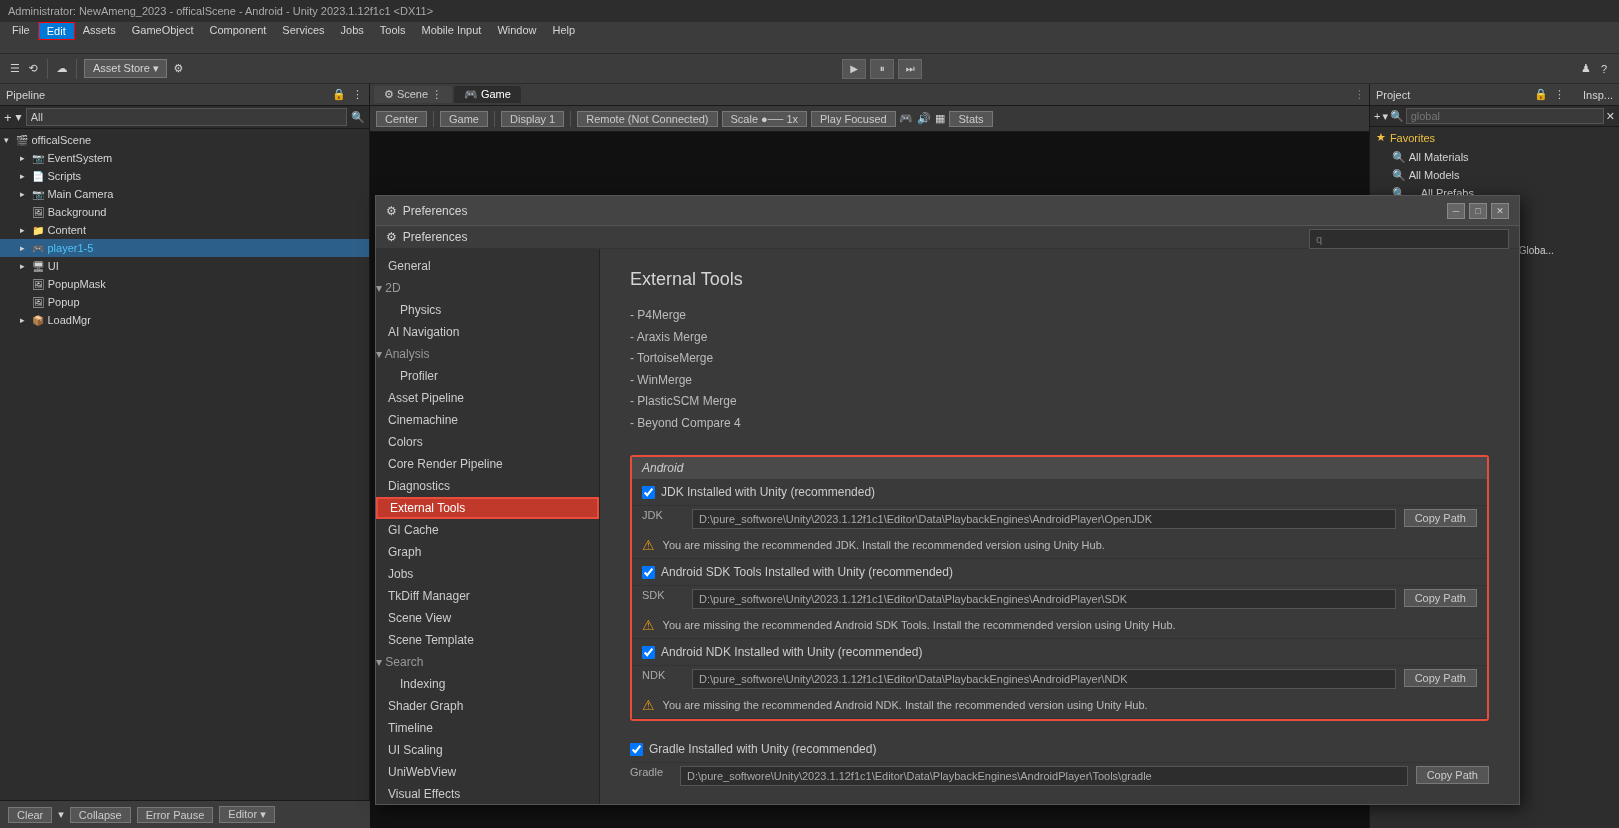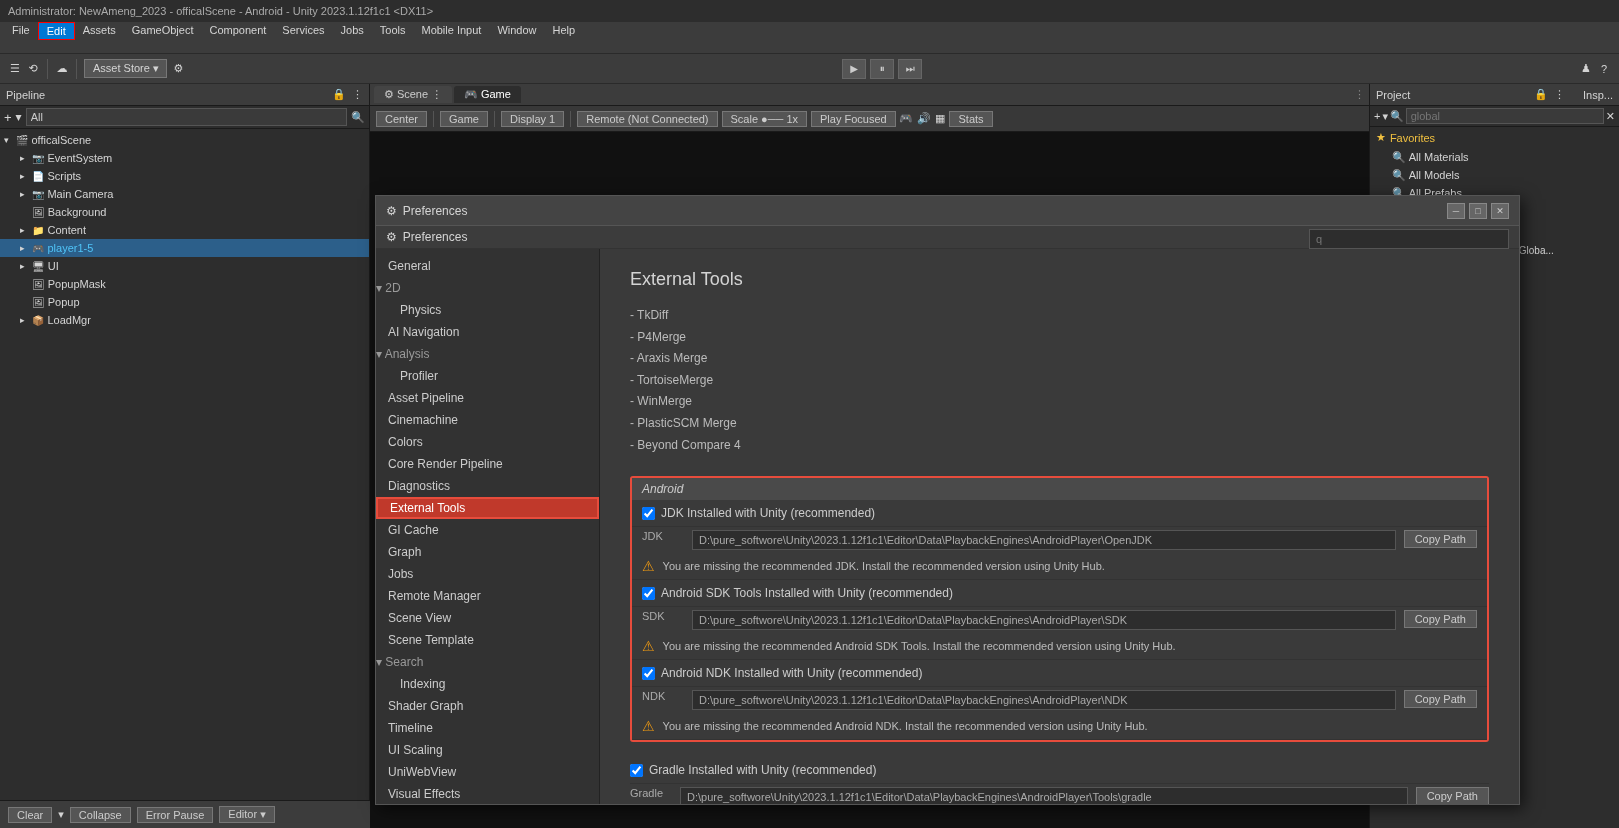--- a/index.html
+++ b/index.html
@@ -248,21 +248,21 @@
     .android-header {
       background: #4a4a4a;
       padding: 4px 10px;
       font-size: 12px;
       color: #ccc;
       font-style: italic;
     }
 
     .sdk-row {
       display: flex;
-      align-items: center;
+      align-items: flex-end;
       padding: 6px 10px;
       background: #3a3a3a;
       border-bottom: 1px solid #333;
     }
     .sdk-checkbox {
       margin-right: 6px;
     }
     .sdk-label {
       flex: 1;
       font-size: 12px;
@@ -559,21 +559,21 @@
       <div class="tree-item" style="padding-left:16px;">
         <span>🔍</span>
         <span style="margin-left:3px;">All Materials</span>
       </div>
       <div class="tree-item" style="padding-left:16px;">
         <span>🔍</span>
         <span style="margin-left:3px;">All Models</span>
       </div>
       <div class="tree-item" style="padding-left:16px;">
         <span>🔍</span>
-        <span style="margin-left:3px;">All Prefabs</span>
+        <span style="margin-left:15px;">All Prefabs</span>
       </div>
       <div style="color:#f0c040;margin:4px 0;display:flex;align-items:center;gap:4px;">
         <span>▸</span>
         <span>Assets</span>
       </div>
       <div class="tree-item" style="padding-left:16px;">
         <span>📄</span>
         <span style="margin-left:3px;">GlobalConfig</span>
       </div>
       <div class="tree-item" style="padding-left:16px;">
@@ -616,37 +616,36 @@
       <div class="pref-nav-item subcategory">Profiler</div>
       <div class="pref-nav-item">Asset Pipeline</div>
       <div class="pref-nav-item">Cinemachine</div>
       <div class="pref-nav-item">Colors</div>
       <div class="pref-nav-item">Core Render Pipeline</div>
       <div class="pref-nav-item">Diagnostics</div>
       <div class="pref-nav-item highlighted">External Tools</div>
       <div class="pref-nav-item">GI Cache</div>
       <div class="pref-nav-item">Graph</div>
       <div class="pref-nav-item">Jobs</div>
-      <div class="pref-nav-item">Remote Manager</div>
+      <div class="pref-nav-item">TkDiff Manager</div>
       <div class="pref-nav-item">Scene View</div>
       <div class="pref-nav-item">Scene Template</div>
       <div class="pref-nav-item category">▾ Search</div>
       <div class="pref-nav-item subcategory">Indexing</div>
       <div class="pref-nav-item">Shader Graph</div>
       <div class="pref-nav-item">Timeline</div>
       <div class="pref-nav-item">UI Scaling</div>
       <div class="pref-nav-item">UniWebView</div>
       <div class="pref-nav-item">Visual Effects</div>
     </div>
 
     <div class="pref-content">
       <h2 class="pref-section-title">External Tools</h2>
 
       <div class="diff-list">
-        <div>- TkDiff</div>
         <div>- P4Merge</div>
         <div>- Araxis Merge</div>
         <div>- TortoiseMerge</div>
         <div>- WinMerge</div>
         <div>- PlasticSCM Merge</div>
         <div>- Beyond Compare 4</div>
       </div>
 
       <div class="android-section">
         <div class="android-header">

